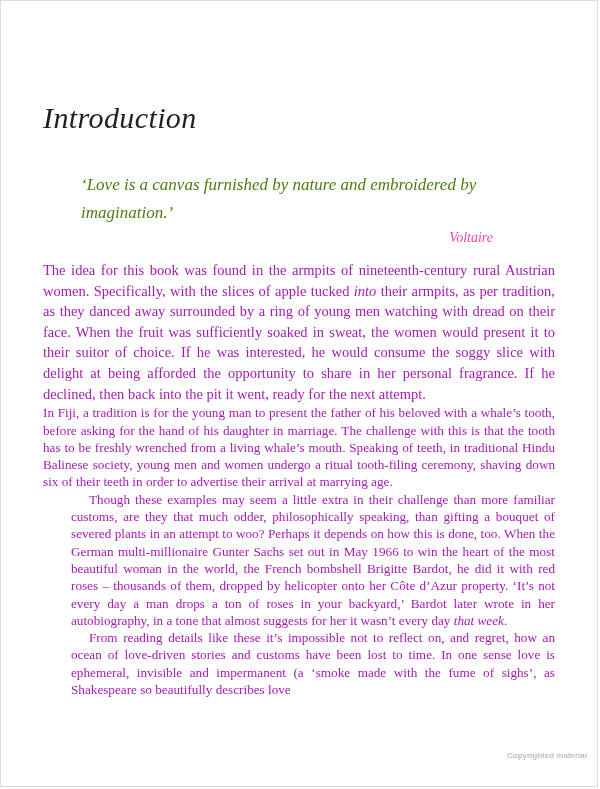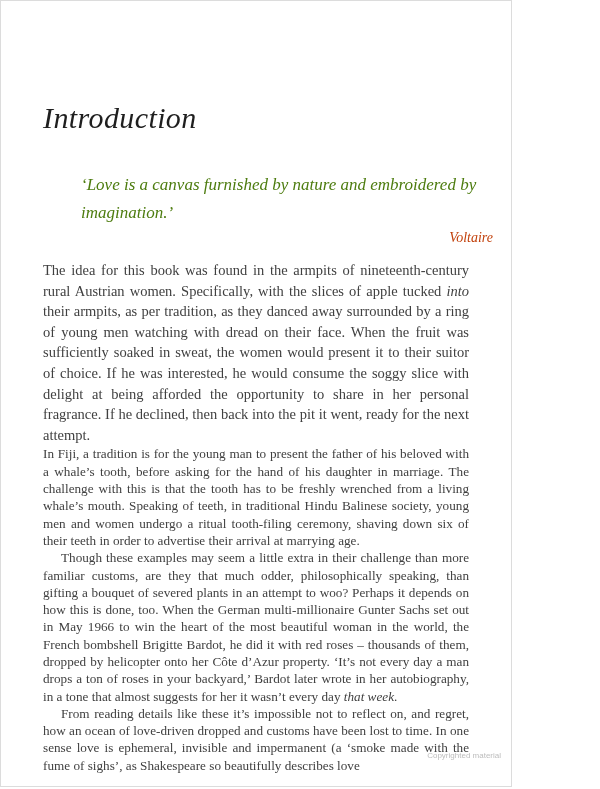--- a/index.html
+++ b/index.html
@@ -2,21 +2,21 @@
 <html><head>
 <meta charset="utf-8">
 <style>
   html, body {
     margin: 0;
     padding: 0;
     background: #ffffff;
   }
   .page {
     position: relative;
-    width: 512px;
+    width: 598px;
     height: 787px;
     box-sizing: border-box;
     background: #ffffff;
     border: 1px solid #dcdcdc;
     font-family: "Liberation Serif", "DejaVu Serif", serif;
     color: #2e2e2e;
     padding: 100px 42px 0 42px;
     overflow: hidden;
   }
   h1.chapter-title {
@@ -37,68 +37,70 @@
     font-size: 17px;
     line-height: 1.65;
     color: #4d7c0f;
   }
   .attribution {
     margin: 3px 0 0 0;
     font-style: italic;
     font-size: 14px;
     text-align: right;
     padding-right: 12px;
-    color: #c2410c;
+    color: #ec4899;
   }
   .body-text {
     margin-top: 14px;
     text-align: justify;
   }
   .body-text p {
     margin: 0;
     font-size: 13.2px;
     line-height: 17.3px;
-    color: #404040;
+    color: #a21caf;
   }
   .body-text p:first-child {
     font-size: 14.5px;
     line-height: 20.6px;
   }
   .body-text p.gap {
     margin-top: 0;
   }
   .body-text p.indent {
     text-indent: 18px;
+    margin-left: 28px;
   }
   .body-text em {
     font-style: italic;
   }
   .copyright {
     position: absolute;
     right: 10px;
     bottom: 26px;
     font-family: "Liberation Sans", sans-serif;
     font-size: 8px;
     color: #bdbdbd;
+    font-weight: bold;
   }
 </style>
 </head>
 <body>
 
 <div class="page">
 
   <h1 class="chapter-title">Introduction</h1>
 
   <div class="epigraph">
     <p class="quote">‘Love is a canvas furnished by nature and embroidered by imagination.’</p>
     <p class="attribution">Voltaire</p>
   </div>
 
   <div class="body-text">
     <p><span>The idea for this book was found in the armpits of nineteenth-century rural Austrian women. Specifically, with the slices of apple tucked </span><em>into</em><span> their armpits, as per tradition, as they danced away surrounded by a ring of young men watching with dread on their face. When the fruit was sufficiently soaked in sweat, the women would present it to their suitor of choice. If he was interested, he would consume the soggy slice with delight at being afforded the opportunity to share in her personal fragrance. If he declined, then back into the pit it went, ready for the next attempt.</span></p>
     <p class="gap"><span>In Fiji, a tradition is for the young man to present the father of his beloved with a whale’s tooth, before asking for the hand of his daughter in marriage. The challenge with this is that the tooth has to be freshly wrenched from a living whale’s mouth. Speaking of teeth, in traditional Hindu Balinese society, young men and women undergo a ritual tooth-filing ceremony, shaving down six of their teeth in order to advertise their arrival at marrying age.</span></p>
     <p class="indent"><span>Though these examples may seem a little extra in their challenge than more familiar customs, are they that much odder, philosophically speaking, than gifting a bouquet of severed plants in an attempt to woo? Perhaps it depends on how this is done, too. When the German multi-millionaire Gunter Sachs set out in May 1966 to win the heart of the most beautiful woman in the world, the French bombshell Brigitte Bardot, he did it with red roses – thousands of them, dropped by helicopter onto her Côte d’Azur property. ‘It’s not every day a man drops a ton of roses in your backyard,’ Bardot later wrote in her autobiography, in a tone that almost suggests for her it wasn’t every day </span><em>that week</em><span>.</span></p>
-    <p class="indent"><span>From reading details like these it’s impossible not to reflect on, and regret, how an ocean of love-driven dropped and customs have been lost to time. In one sense love is ephemeral, invisible and impermanent (a ‘smoke made with the fume of sighs’, as Shakespeare so beautifully describes love</span></p>
+    <p class="indent"><span>From reading details like these it’s impossible not to reflect on, and regret, how an ocean of love-driven stories and customs have been lost to time. In one sense love is ephemeral, invisible and impermanent (a ‘smoke made with the fume of sighs’, as Shakespeare so beautifully describes love</span></p>
   </div>
 
   <div class="copyright">Copyrighted material</div>
 
 </div>
 
 </body></html>

